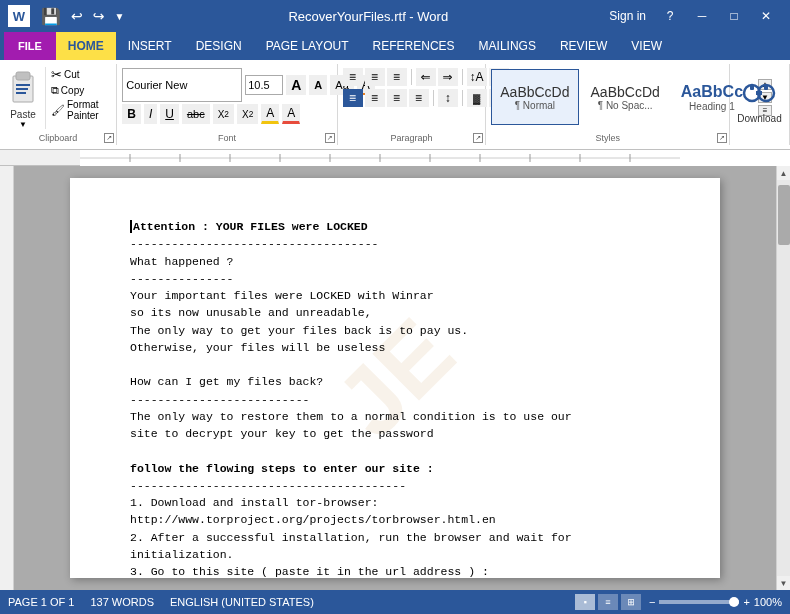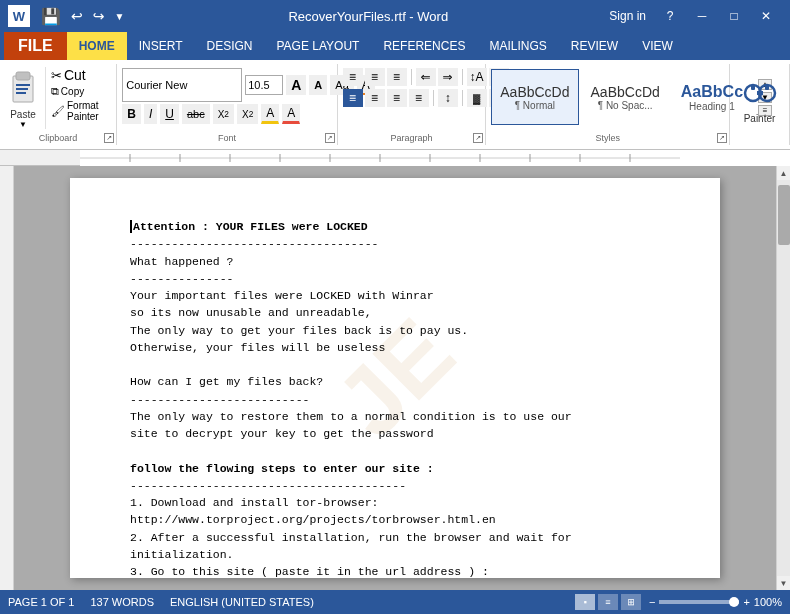--- a/index.html
+++ b/index.html
@@ -49,24 +49,24 @@
       cursor: pointer;
       height: 28px;
       display: flex; align-items: center;
     }
     .ribbon-tab.active {
       background: #fde047;
       color: #2b579a;
       font-weight: 600;
     }
     .file-tab {
-      background: #c2410c;
+      background: #a21caf;
       color: white;
       padding: 4px 14px;
-      font-size: 16px;
+      font-size: 11px;
       height: 28px;
       display: flex; align-items: center;
       cursor: pointer;
       font-weight: 600;
     }
 
     
     .ribbon {
       background: white;
       border-bottom: 1px solid #c0c0c0;
@@ -322,21 +322,21 @@
           <rect x="8" y="18" width="12" height="2" fill="#2b579a"></rect>
           <rect x="8" y="22" width="10" height="2" fill="#2b579a"></rect>
         </svg>
       </div>
       <span style="font-size:10px;color:#333;">Paste</span>
       <span style="font-size:8px;">▼</span>
     </div>
     <div style="display:flex;flex-direction:column;justify-content:center;gap:2px;padding-left:3px;">
       <div style="display:flex;align-items:center;gap:2px;cursor:pointer;">
         <span style="font-size:13px;">✂</span>
-          <span style="font-size:14px;">Cut</span>
+          <span style="font-size:10px;">Cut</span>
       </div>
       <div style="display:flex;align-items:center;gap:2px;cursor:pointer;">
         <span style="font-size:11px;">⧉</span>
           <span style="font-size:10px;">Copy</span>
       </div>
       <div style="display:flex;align-items:center;gap:2px;cursor:pointer;">
         <span style="font-size:11px;">🖌</span>
           <span style="font-size:10px;">Format Painter</span>
       </div>
     </div>
@@ -425,21 +425,21 @@
     <div style="display:flex;flex-direction:column;align-items:center;">
       <div style="width:40px;height:40px;display:flex;align-items:center;justify-content:center;">
         <svg width="36" height="36" viewBox="0 0 36 36">
           <circle cx="11" cy="18" r="8" fill="none" stroke="#2b579a" stroke-width="2.5"></circle>
           <circle cx="25" cy="18" r="8" fill="none" stroke="#2b579a" stroke-width="2.5"></circle>
           <rect x="15" y="16" width="6" height="4" fill="#2b579a"></rect>
           <rect x="9" y="10" width="4" height="5" rx="1" fill="#2b579a"></rect>
           <rect x="23" y="10" width="4" height="5" rx="1" fill="#2b579a"></rect>
         </svg>
       </div>
-      <span style="font-size:10px;color:#333;">Painter</span>
+      <span style="font-size:10px;color:#333;">Download</span>
     </div>
   </div>
 </div>
 
 <div class="ruler">
   <div class="ruler-inner">
     <svg width="100%" height="16">
 
       <line x1="0" y1="8" x2="600" y2="8" stroke="#ccc" stroke-width="1"></line>
 

